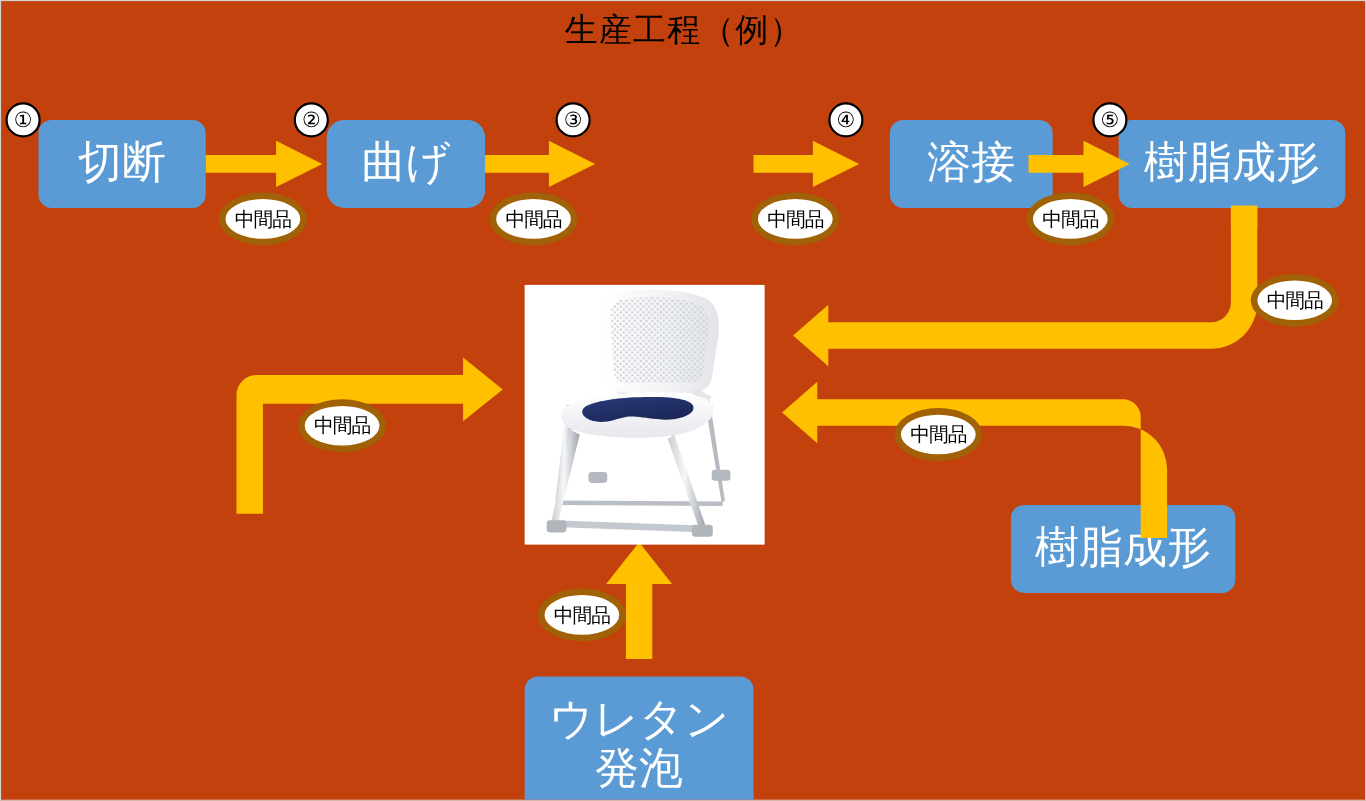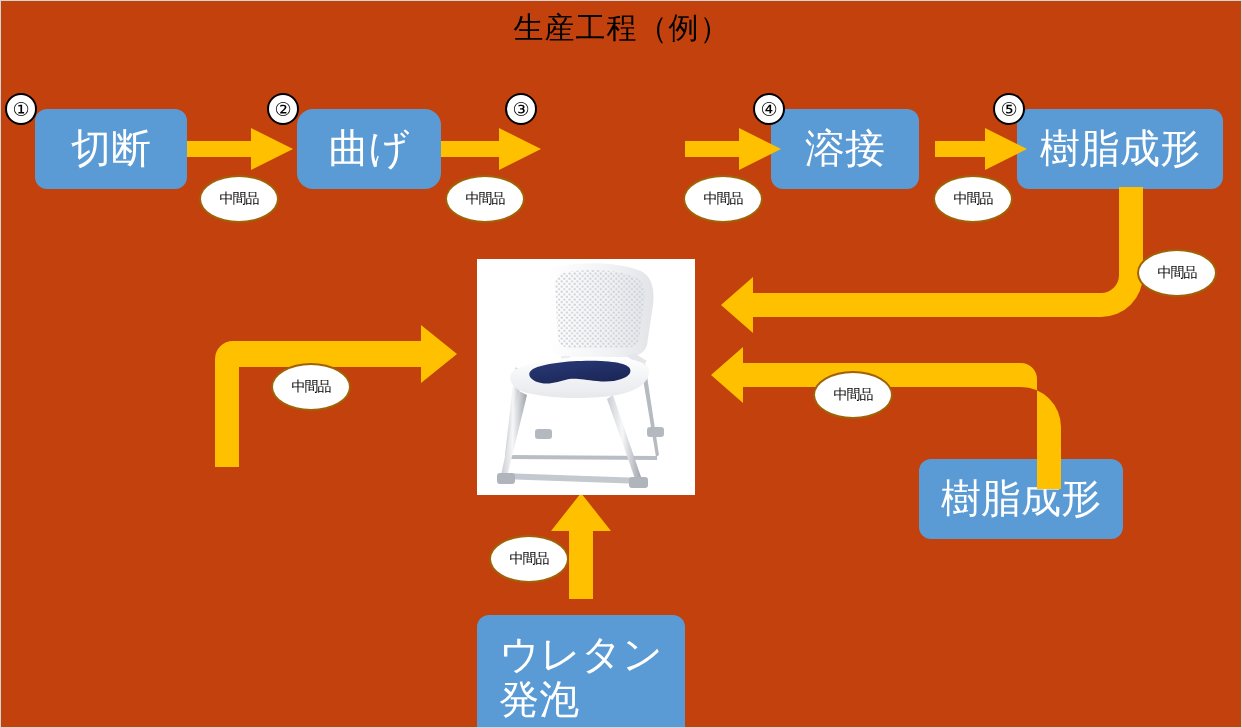--- a/index.html
+++ b/index.html
@@ -28,21 +28,21 @@
 
   
   .proc-box {
     position:absolute;
     background:#5B9BD5;
     border-radius:12px;
     display:flex; align-items:center; justify-content:center;
     color:#ffffff;
     font-size:40px;
     line-height:1.08;
-    text-align:left;
+    text-align:center;
     white-space:pre-line;
     letter-spacing:0px;
   }
   .proc-box.two-line { font-size:40px; line-height:1.12; }
 
   
   .step-num {
     position:absolute;
     width:32px; height:32px;
     border:2px solid #000000;
@@ -51,25 +51,25 @@
     display:flex; align-items:center; justify-content:center;
     font-size:19px; color:#000000;
     font-family:"DejaVu Sans", sans-serif;
     z-index:7;
   }
 
   
   .chukan {
     position:absolute;
     width:80px; height:48px;
-    border:2px solid #a16207;
+    border:6px solid #a16207;
     border-radius:50%;
     background:#ffffff;
     display:flex; align-items:center; justify-content:center;
-    font-size:14px; color:#000000;
+    font-size:18px; color:#000000;
     letter-spacing:-1px;
     white-space:nowrap;
     z-index:8;
   }
 
   
   .arrow-svg { position:absolute; overflow:visible; z-index:3; }
 
   
   #chair-wrap {
@@ -151,21 +151,21 @@
   </svg>
 
   <div class="proc-box" style="left:34px; top:108px; width:152px; height:80px;">切断</div>
   <div class="step-num" style="left:4px; top:92px;">①</div>
 
   <div class="proc-box" style="left:296px; top:108px; width:144px; height:80px;border-radius:16px;">曲げ</div>
   <div class="step-num" style="left:266px; top:92px;">②</div>
 
   <div class="step-num" style="left:504px; top:92px;">③</div>
 
-  <div class="proc-box" style="left:770px; top:108px; width:148px; height:80px;">溶接</div>
+  <div class="proc-box" style="left:808px; top:108px; width:148px; height:80px;">溶接</div>
   <div class="step-num" style="left:752px; top:92px;">④</div>
 
   <div class="proc-box" style="left:1016px; top:108px; width:206px; height:80px;">樹脂成形</div>
   <div class="step-num" style="left:992px; top:92px;">⑤</div>
 
 
   <div class="proc-box two-line" style="left:476px; top:614px; width:208px; height:124px;">ウレタン
 発泡</div>
 
   <div class="proc-box" style="left:918px; top:458px; width:204px; height:80px;">樹脂成形</div>

